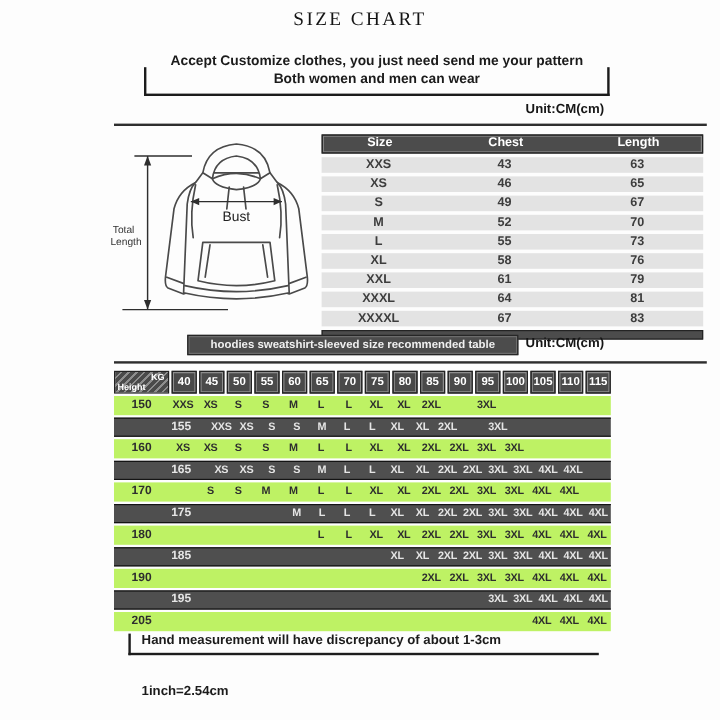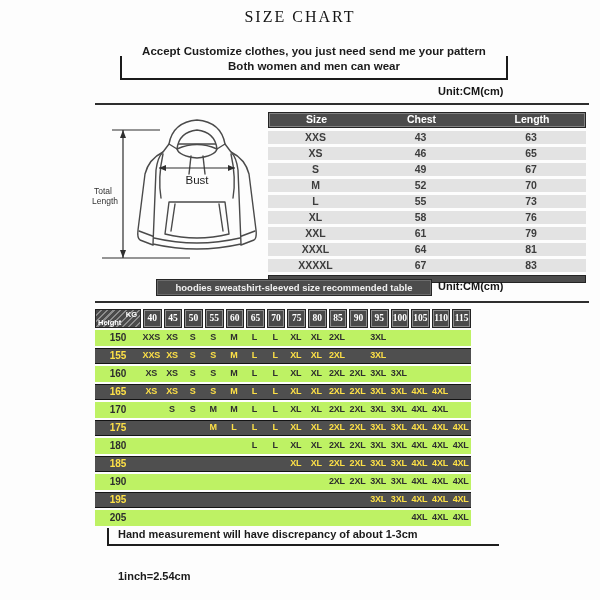--- a/index.html
+++ b/index.html
@@ -52,37 +52,37 @@
     box-shadow:inset 0 0 0 1px rgba(255,255,255,.3);
     color:#fff;font-size:10.5px;font-weight:bold;line-height:13px;
   }
   .t1-row{display:flex;height:13px;background:#e3e3e3;margin-top:3px;
     font-size:10.5px;font-weight:bold;color:#3d3d3d;line-height:13px;}
   .t1-cell,.t1-hcell{text-align:center;}
   .c0{width:95px;} .c1{width:115px;} .c2{width:106px;}
   .t1-bottom{height:6px;background:#4c4c4c;border:1px solid #242424;margin-top:3px;}
 
   
-  .matrix{position:absolute;top:309px;left:95px;width:376px;}
+  .matrix{position:absolute;top:309px;left:95px;width:414px;}
   .m-head{display:flex;height:19px;margin-bottom:2px;}
   .m-corner{
     width:46px;height:19px;position:relative;border:1px solid #222;box-sizing:border-box;
     background:repeating-linear-gradient(135deg,#4a4a4a 0px,#4a4a4a 3px,#8d8d8d 3px,#8d8d8d 4.5px);
     margin-right:2px;
   }
   .m-corner .kg{position:absolute;top:0px;right:3px;font-size:7.5px;font-weight:bold;color:#fff;}
   .m-corner .hgt{position:absolute;bottom:0px;left:2px;font-size:7.5px;font-weight:bold;color:#fff;}
   .mh-cell{
     flex:1;margin-right:2px;background:#4a4a4a;border:1px solid #232323;box-sizing:border-box;
     box-shadow:inset 0 0 0 1px rgba(255,255,255,.38);
-    color:#fff;font-size:9.5px;font-weight:bold;text-align:center;line-height:17px;font-family:Liberation Serif, serif;
+    color:#fff;font-size:9.5px;font-weight:bold;text-align:center;line-height:17px;
   }
   .mh-cell:last-child{margin-right:0;}
   .m-row{display:flex;height:16px;margin-bottom:2px;background:#bef264;color:#2e2e2e;}
-  .m-row.dark{background:#4f4f4f;color:#fde047;border-top:1px solid #141414;border-bottom:1px solid #141414;height:14px;}
+  .m-row.dark{background:#4f4f4f;color:#e5e5e5;border-top:1px solid #141414;border-bottom:1px solid #141414;height:14px;padding-left:33px;}
   .m-label{width:46px;font-size:10px;font-weight:bold;text-align:center;line-height:15px;}
   .m-row.dark .m-label{line-height:13px;}
   .m-cell{flex:1;font-size:9px;font-weight:bold;text-align:center;line-height:15px;letter-spacing:-0.2px;}
   .m-row.dark .m-cell{line-height:13px;}
 
   
   .footer{
     position:absolute;top:528px;left:107px;width:392px;height:18px;
     border-left:2px solid #1d1d1d;border-bottom:2px solid #1d1d1d;
     display:flex;gap:30px;padding-left:9px;box-sizing:border-box;

